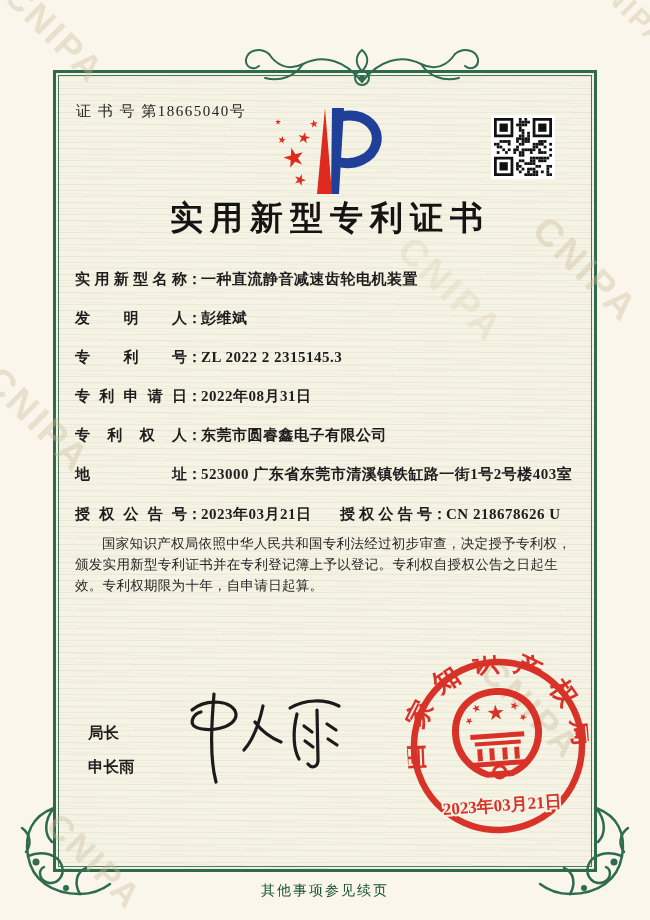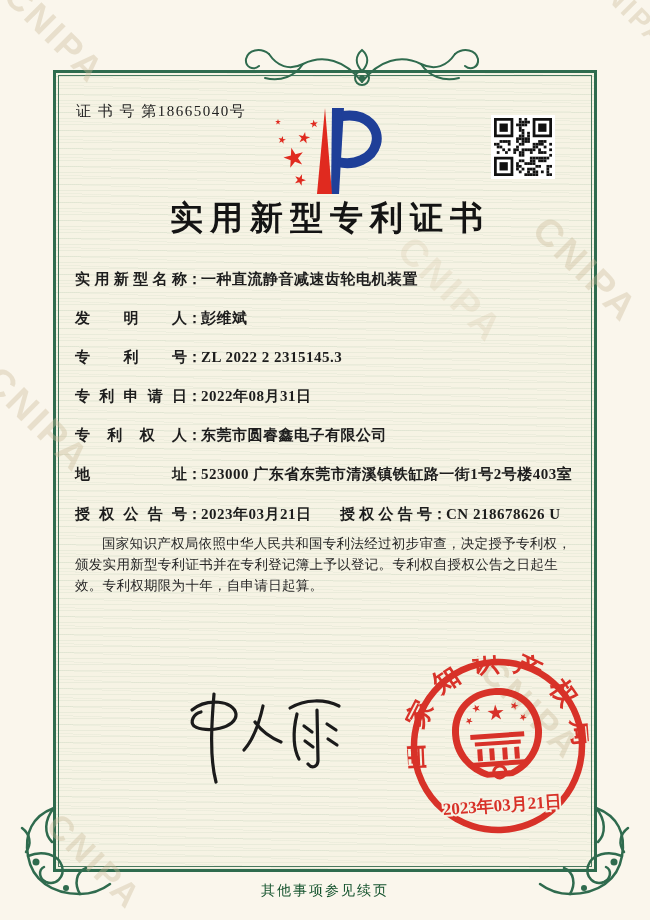--- a/index.html
+++ b/index.html
@@ -293,20 +293,24 @@
         <span class="fpair2">
           <span class="flabel-sm">授权公告号</span><span class="fcolon">：</span><span class="fvalue">CN 218678626 U</span>
         </span>
       </div>
     </div>
 
     <div class="paras">
       <p>国家知识产权局依照中华人民共和国专利法经过初步审查，决定授予专利权，颁发实用新型专利证书并在专利登记簿上予以登记。专利权自授权公告之日起生效。专利权期限为十年，自申请日起算。</p>
     </div>
 
+    <div class="sign">
+      <div>局长</div>
+      <div>申长雨</div>
+    </div>
 
     <svg class="handwriting" width="195" height="100" viewBox="0 0 195 100">
       <g stroke="#1b1b1b" stroke-width="3.2" fill="none" stroke-linecap="round" stroke-linejoin="round">
         <path d="M52,6 C50,30 47,68 54,94"></path>
         <path d="M30,22 C44,10 72,12 74,26 C75,40 44,46 32,38 C28,34 31,26 39,24"></path>
         <path d="M101,18 C97,36 91,52 82,62"></path>
         <path d="M93,34 C100,44 109,50 119,54"></path>
         <path d="M128,20 C143,11 163,11 177,18"></path>
         <path d="M135,26 C130,46 132,62 137,71"></path>
         <path d="M155,22 L156,72 C156,79 150,81 146,76"></path>

